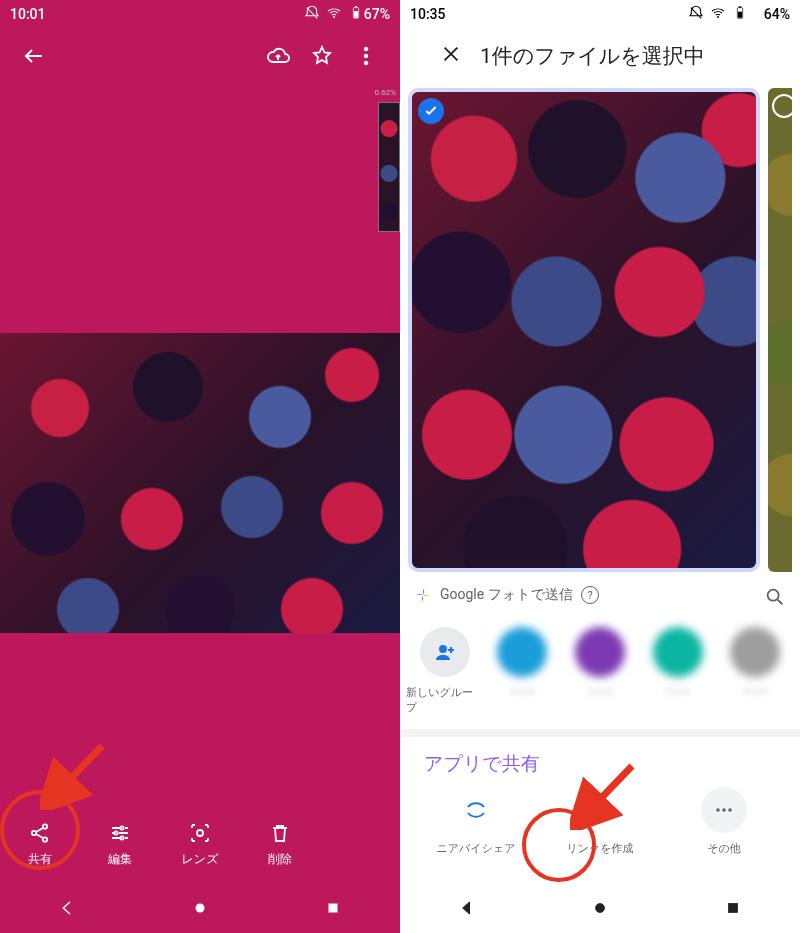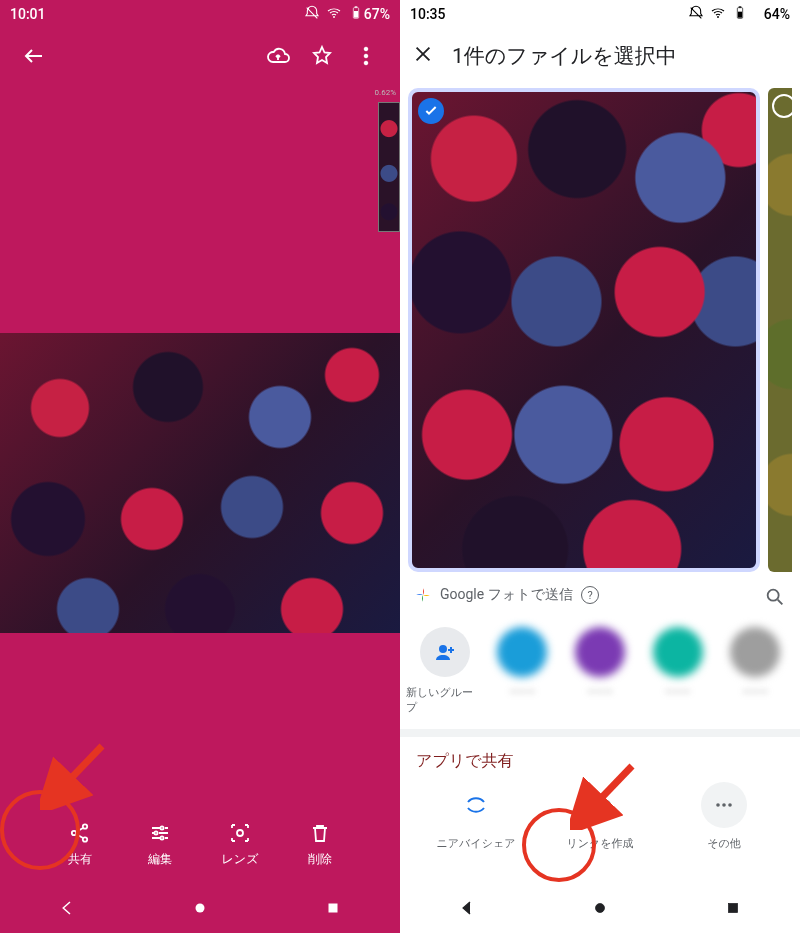--- a/index.html
+++ b/index.html
@@ -48,30 +48,30 @@
       radial-gradient(circle at 50% 20%, #c62144 0 8px, transparent 9px),
       radial-gradient(circle at 50% 55%, #3c4b87 0 8px, transparent 9px),
       radial-gradient(circle at 50% 85%, #231030 0 8px, transparent 9px),
       #2a1228;
   }
   .thumb-badge { position:absolute; top:4px; right:4px; font-size:8px; color:#bbb; }
   .thumb-frame { position:absolute; top:16px; right:4px; }
   .thumb-frame svg { width:12px; height:12px; }
 
   
-  .l-actions { height:86px; display:flex; justify-content:center; align-items:center; }
+  .l-actions { height:86px; display:flex; justify-content:flex-start; align-items:center; }
   .l-act { display:flex; flex-direction:column; align-items:center; font-size:12px; gap:6px; width:80px; }
   .l-act svg { width:24px; height:24px; }
 
   
   .sysnav { height:46px; display:flex; justify-content:space-around; align-items:center; }
   .sysnav svg { width:18px; height:18px; }
 
   
-  .r-appbar { height:56px; display:flex; align-items:center; padding:0 12px; }
+  .r-appbar { height:56px; display:flex; align-items:center; padding:0 12px;margin-left:28px; }
   .r-appbar .title { font-size:21px; margin-left:18px; }
   .r-appbar svg { width:22px; height:22px; }
 
   .r-tile-row { padding:4px 8px 0 8px; display:flex; gap:8px; }
   .tile-sel {
     position:relative; width:358px; height:484px; border-radius:10px;
     border:4px solid #cfd7ff; overflow:hidden;
     background:
       radial-gradient(circle at 18% 14%, #c62144 0 42px, transparent 44px),
       radial-gradient(circle at 48% 12%, #20112a 0 48px, transparent 50px),
@@ -115,21 +115,21 @@
   .contact { flex:1; display:flex; flex-direction:column; align-items:center; gap:8px; font-size:11px; color:#5f6368; }
   .avatar { width:50px; height:50px; border-radius:50%; }
   .c0 { background:#e8eaed; display:flex; align-items:center; justify-content:center; color:#1a73e8; }
   .c1 { background:#1a9dd9; filter:blur(4px); }
   .c2 { background:#7b3ab3; filter:blur(4px); }
   .c3 { background:#0cb5a2; filter:blur(4px); }
   .c4 { background:#9e9e9e; filter:blur(4px); }
   .lbl-blur { filter:blur(3px); color:#777; }
   hr.sep { border:none; height:8px; background:#f1f3f4; }
 
-  .app-share-title { font-size:16px; color:#7f1d1d; padding:14px 16px 6px; }
+  .app-share-title { font-size:19px; color:#8b5cf6; padding:14px 24px 6px; }
   .apps { display:flex; padding:4px 14px 10px; }
   .app { flex:1; display:flex; flex-direction:column; align-items:center; gap:8px; font-size:11px; color:#5f6368; text-align:center; }
   .app-ico { width:46px; height:46px; border-radius:50%; display:flex; align-items:center; justify-content:center; }
   .app-ico svg { width:24px; height:24px; }
 
   
   .ring-red {
     position:absolute; border:4px solid #e53422; border-radius:50%;
     pointer-events:none;
   }

